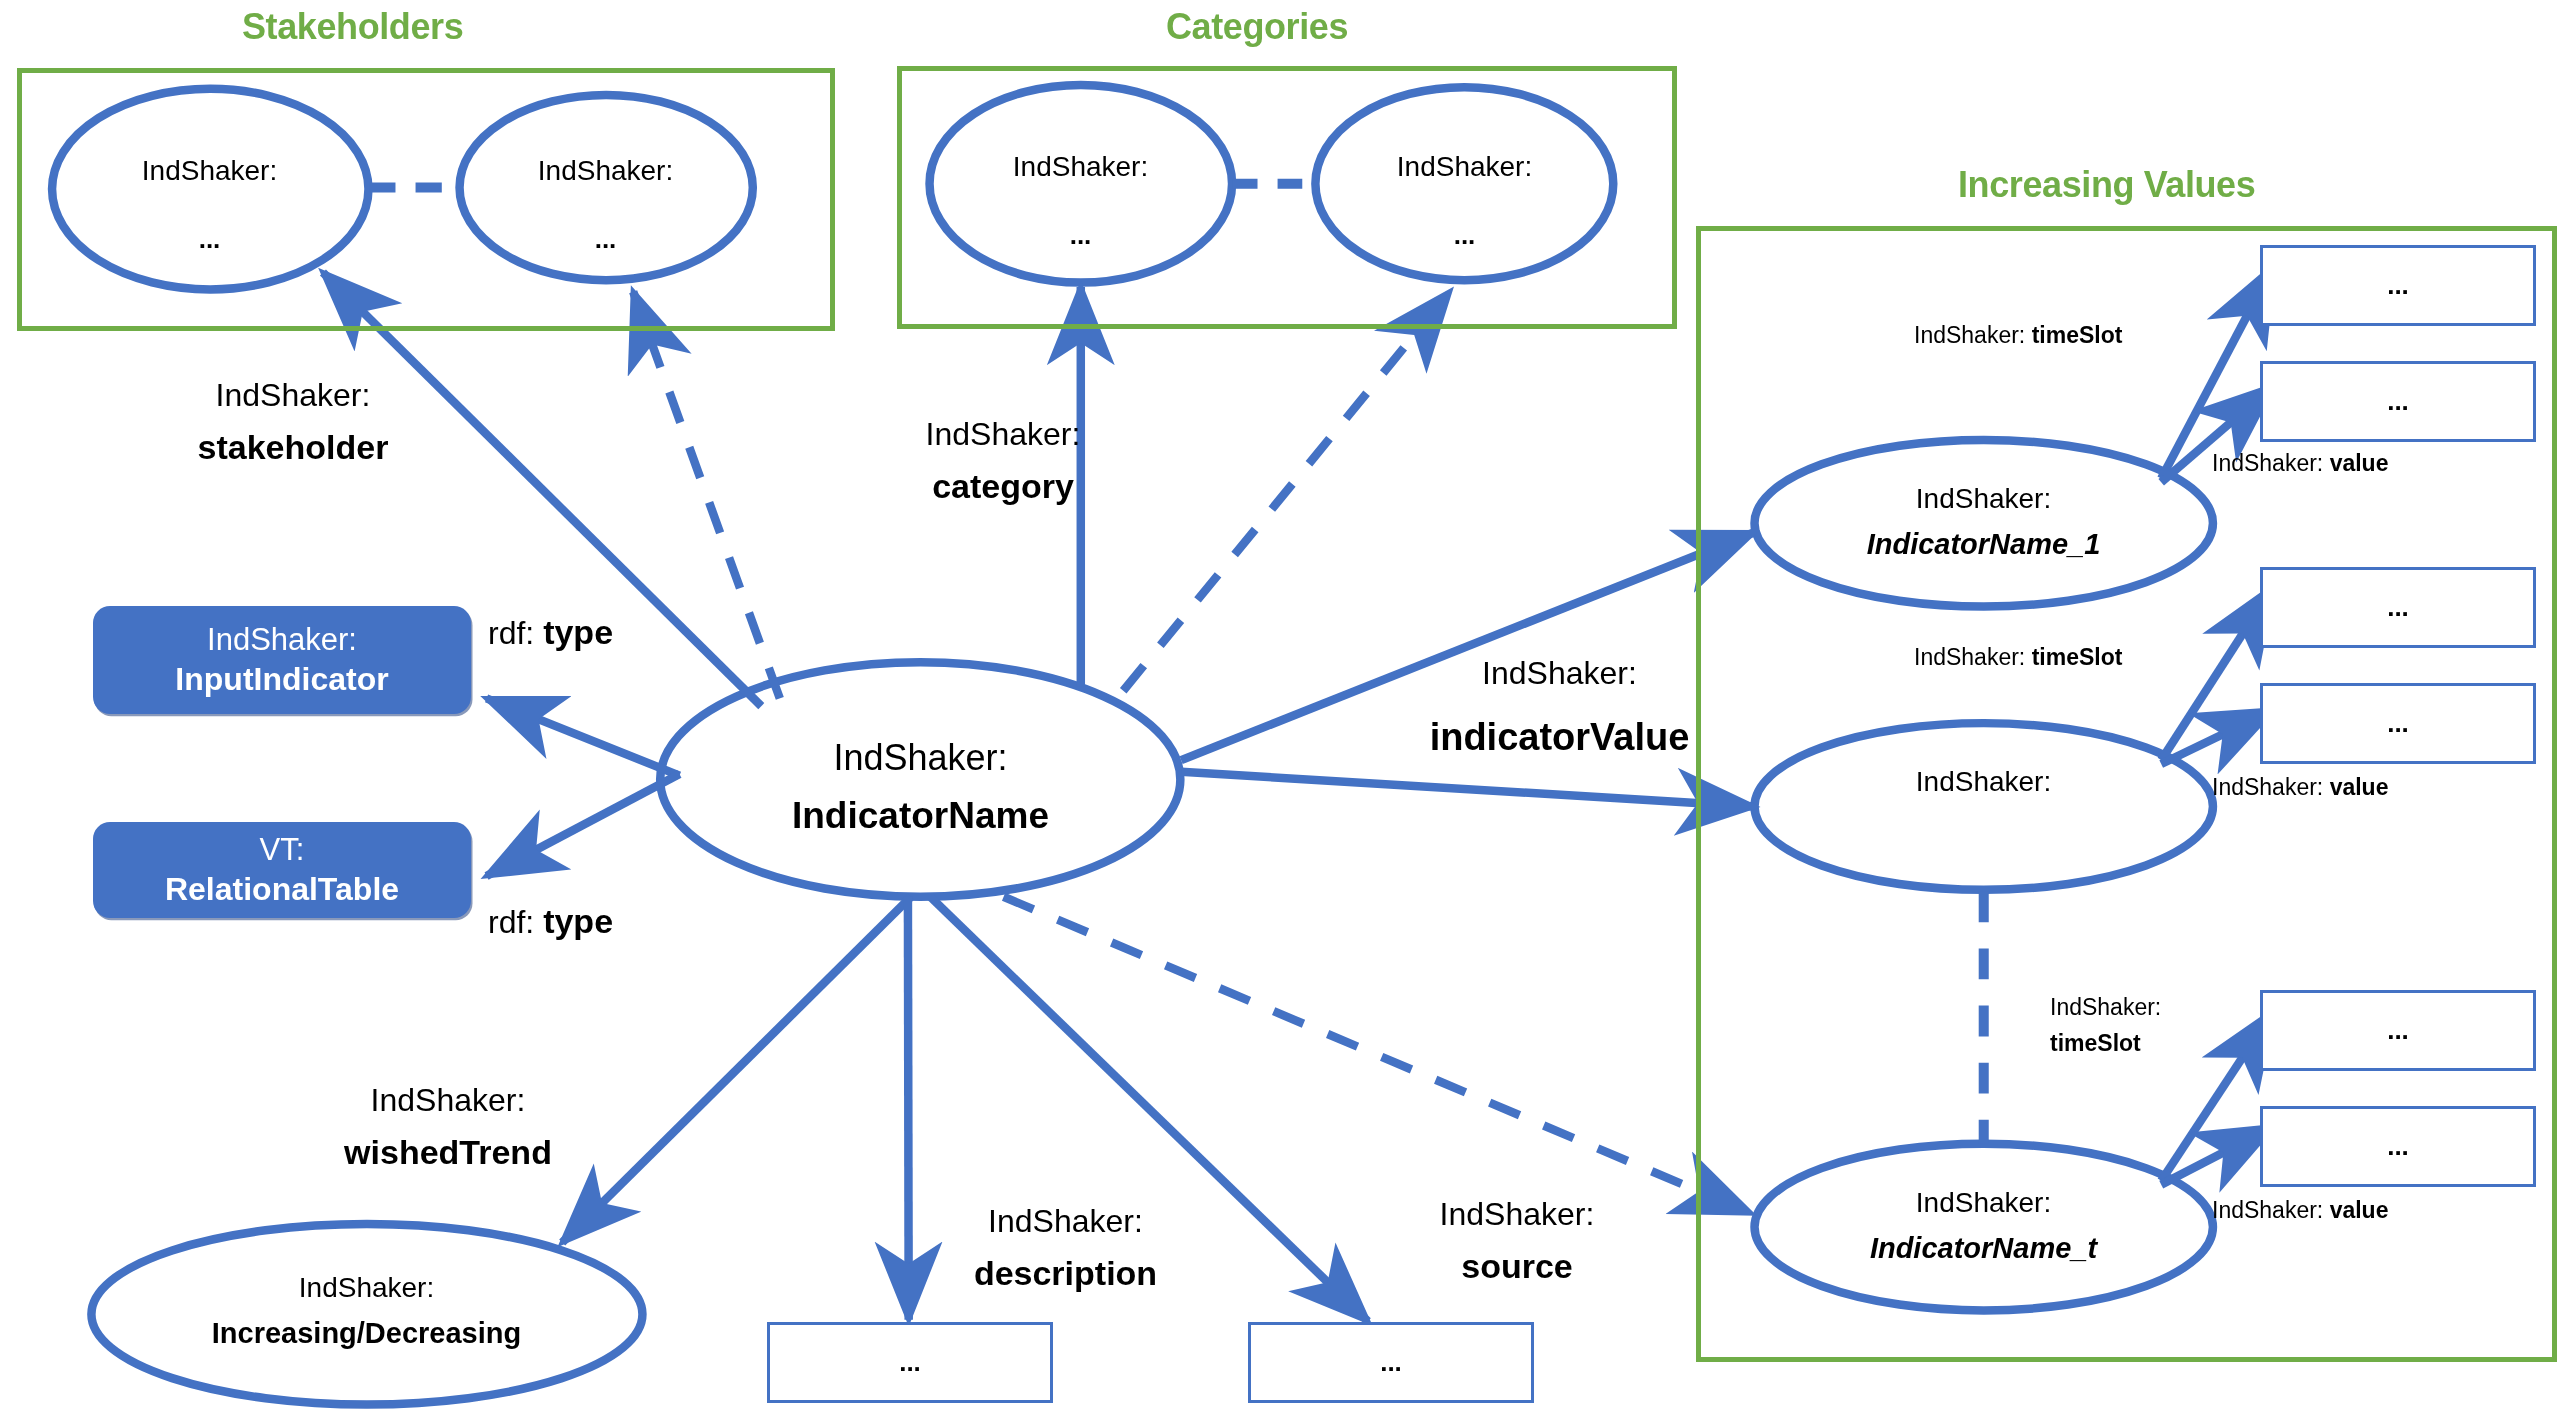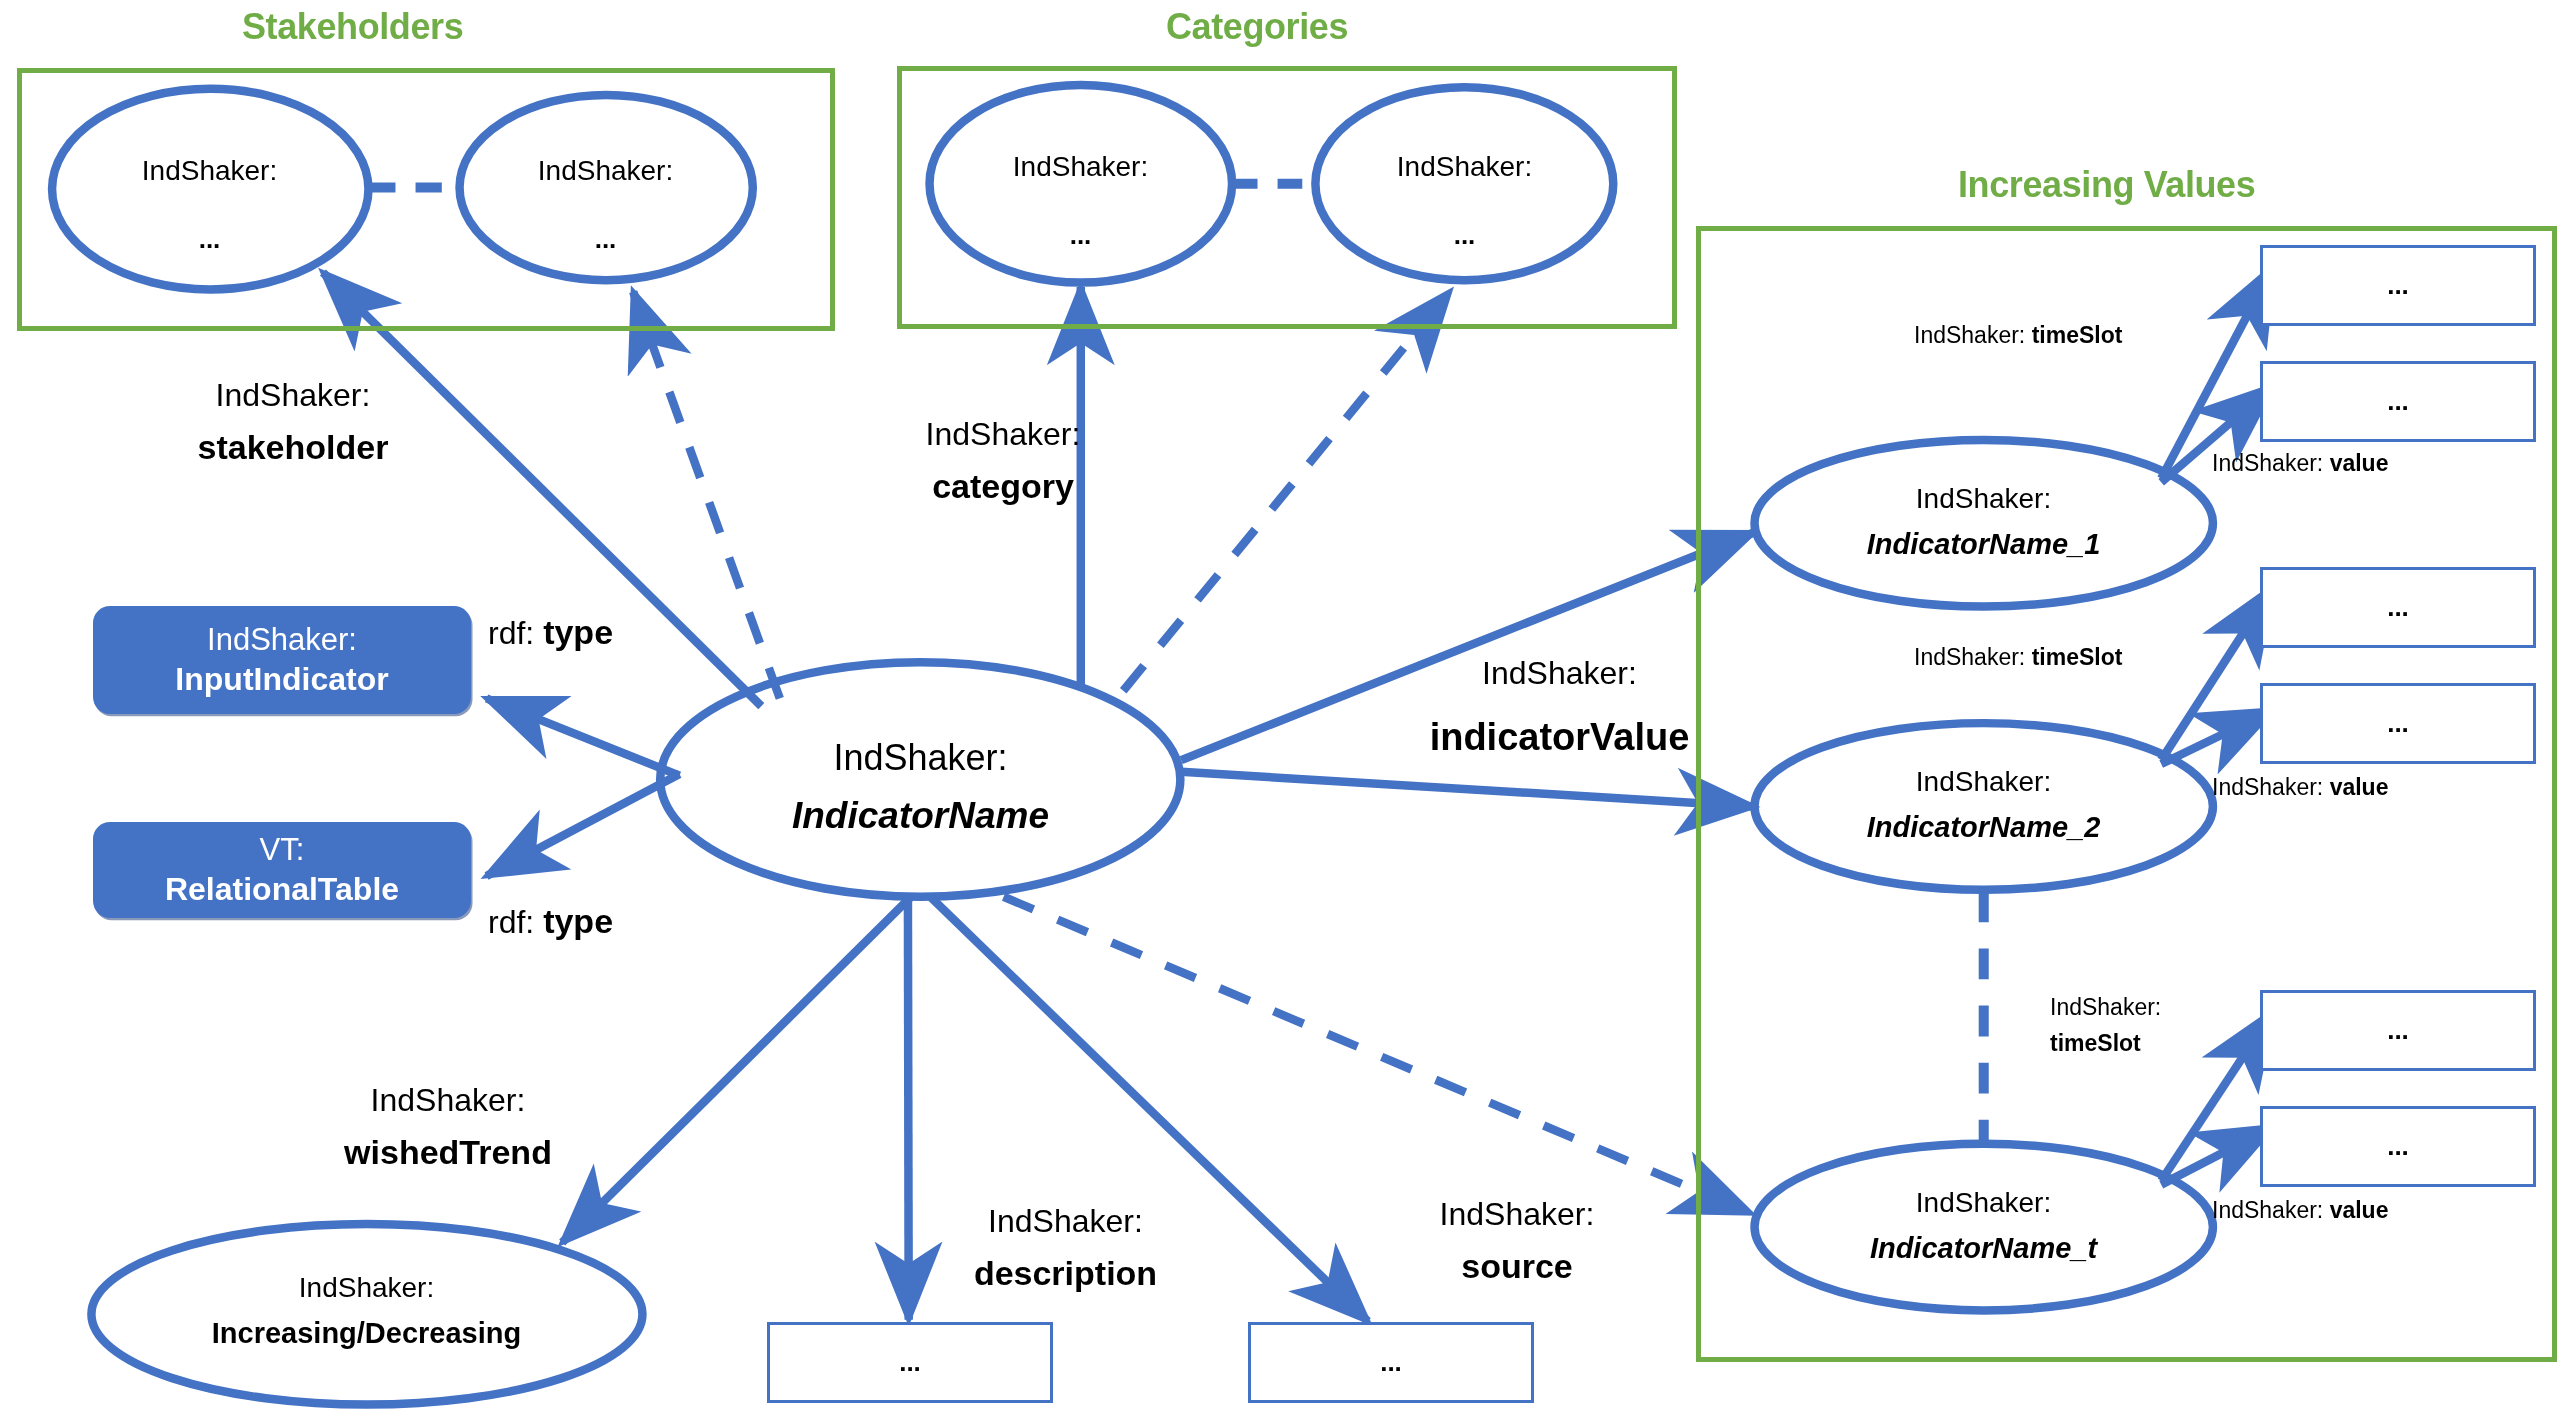--- a/index.html
+++ b/index.html
@@ -118,36 +118,35 @@
     <div class="dots" style="margin-top:29px;">...</div>
   </div>
 
   <div class="node-label" style="left:1341px; top:147px; width:247px;">
     <div class="ell-l1">IndShaker:</div>
     <div class="dots" style="margin-top:29px;">...</div>
   </div>
 
   <div class="node-label" style="left:689px; top:732px; width:463px;">
     <div style="font-size:36px;">IndShaker:</div>
-    <div style="font-size:37px;font-style:italic;font-weight:bold;margin-top:4.6px;">IndicatorName</div>
+    <div style="font-size:37px;font-weight:bold;margin-top:4.6px;">IndicatorName</div>
   </div>
 
   <div class="node-label" style="left:135px; top:1268px; width:463px;">
     <div style="font-size:28px;">IndShaker:</div>
     <div style="font-size:29px;font-weight:bold;margin-top:3.1px;">Increasing/Decreasing</div>
   </div>
 
   <div class="node-label" style="left:1752px; top:479px; width:463px;">
     <div style="font-size:28px;">IndShaker:</div>
     <div style="font-size:29px;font-style:italic;font-weight:bold;margin-top:3.1px;">IndicatorName_1</div>
   </div>
 
   <div class="node-label" style="left:1752px; top:762px; width:463px;">
     <div style="font-size:28px;">IndShaker:</div>
-    <div style="font-size:29px;font-style:italic;font-weight:bold;margin-top:3.1px;">IndicatorName_2</div>
   </div>
 
   <div class="node-label" style="left:1752px; top:1183px; width:463px;">
     <div style="font-size:28px;">IndShaker:</div>
     <div style="font-size:29px;font-style:italic;font-weight:bold;margin-top:3.1px;">IndicatorName_t</div>
   </div>
 
   <div class="rt" style="left:93px; top:606px; width:378px; height:108px;">
     <div class="l1">IndShaker:</div>
     <div class="l2">InputIndicator</div>

